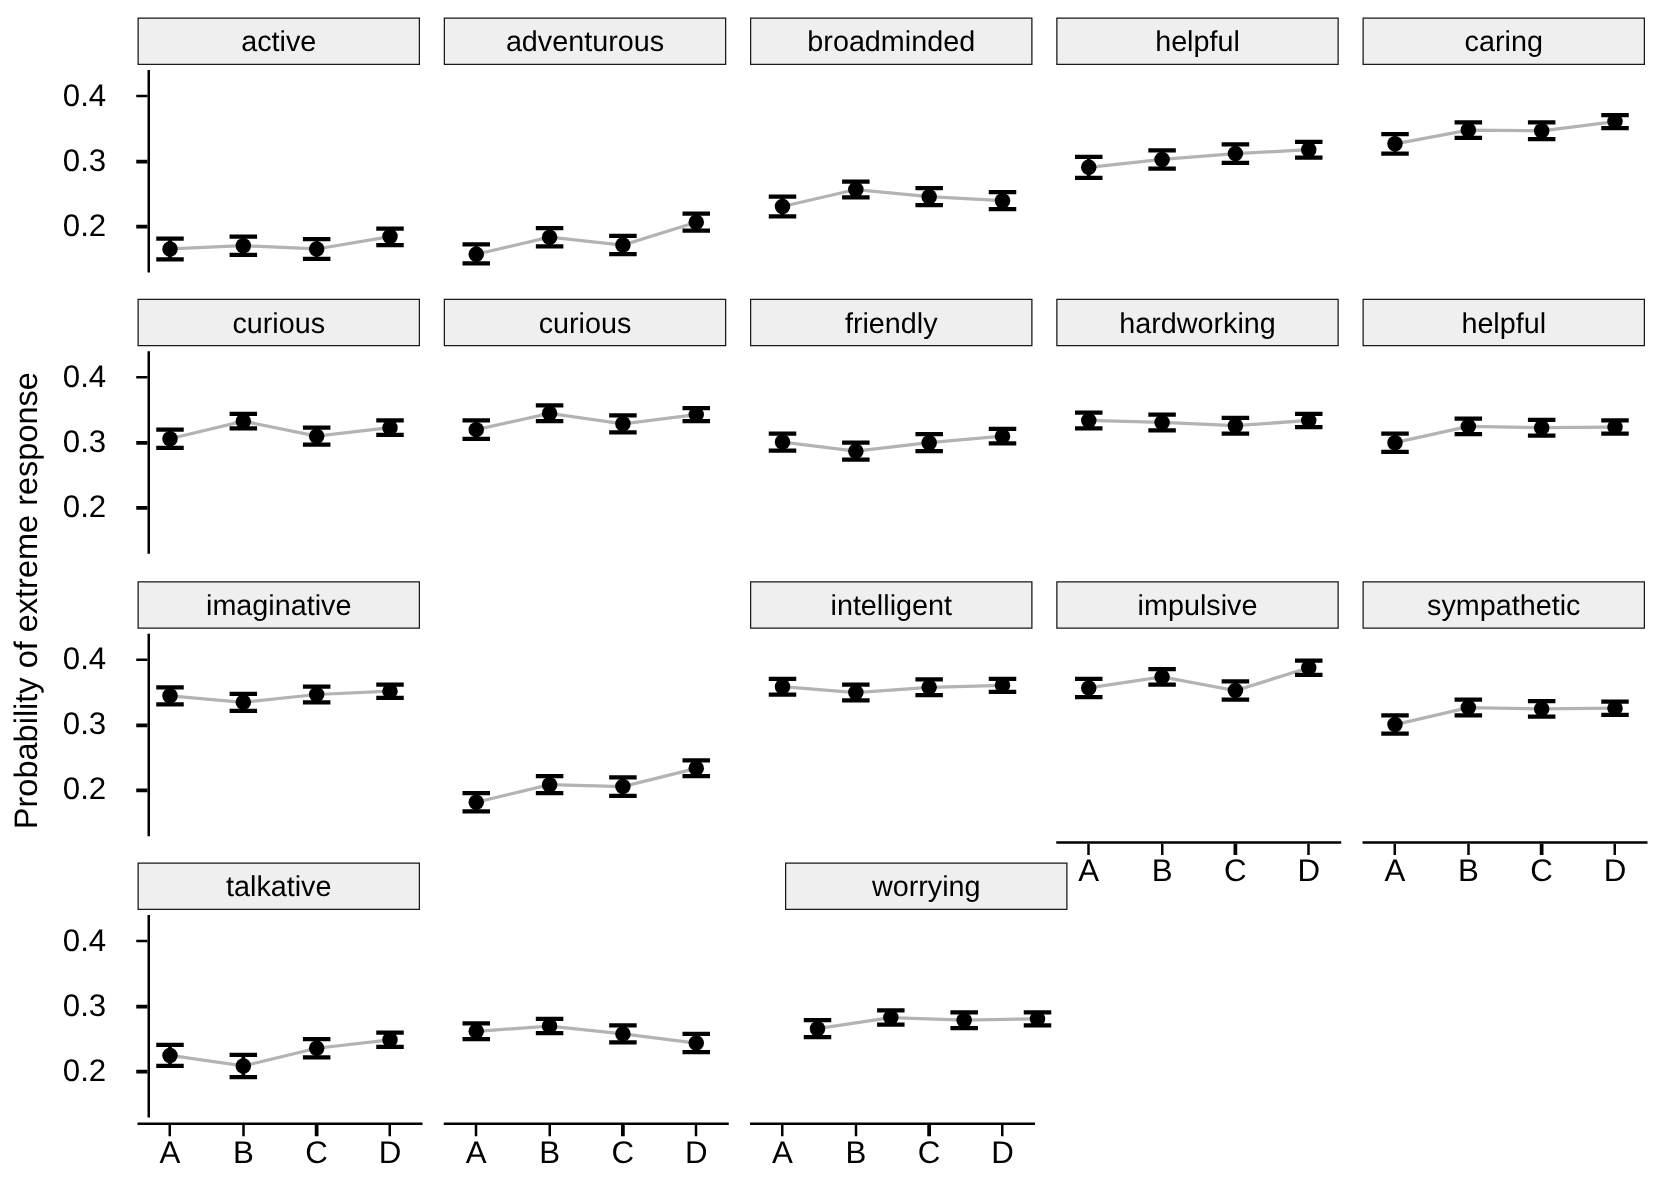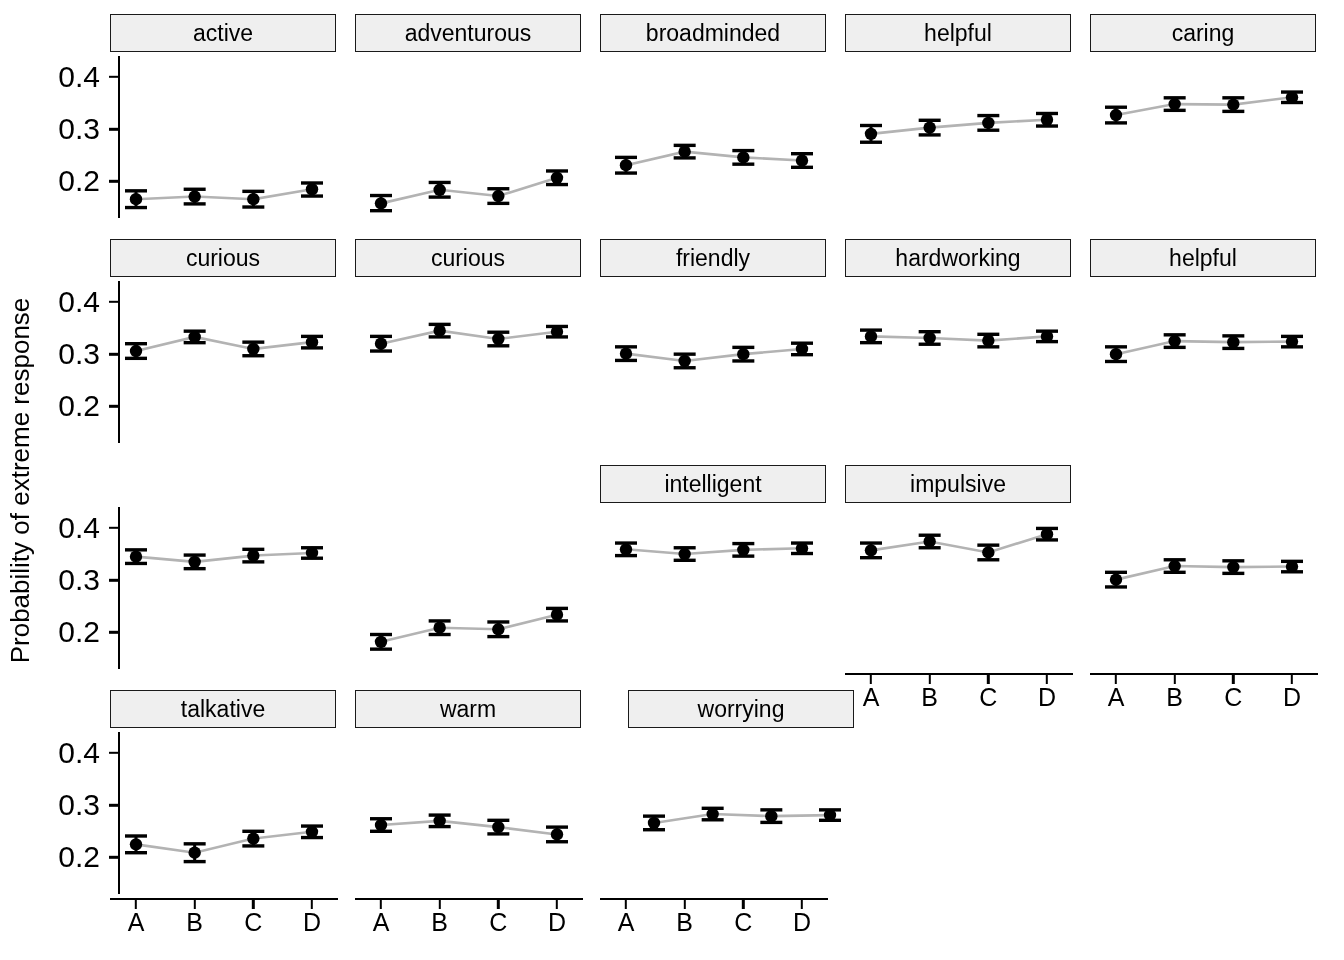--- a/index.html
+++ b/index.html
@@ -58,23 +58,23 @@
   
   .ytick-col {
     position: absolute;
     left: 0px;
     top: 0px;
     width: 68px;
     height: 225px;
   }
   .ytick-lab {
     position: absolute;
-    right: 10px;
+    right: 25px;
     transform: translateY(-50%);
-    font-size: 30px;
+    font-size: 25px;
     line-height: 1;
     color: #000;
     white-space: nowrap;
     text-align: right;
   }
 
   .panel {
     position: absolute;
     top: 0px;
     width: 228px;
@@ -546,20 +546,23 @@
           <div class="ytick-lab" style="top: 119.161px;">0.3</div>
           <div class="ytick-lab" style="top: 171.419px;">0.2</div>
         </div>
         <div class="yaxis">
           <div class="spine"></div>
           <div class="tick" style="top: 20.9032px;"></div>
           <div class="tick" style="top: 73.1613px;"></div>
           <div class="tick" style="top: 125.419px;"></div>
         </div>
         <div class="panel" style="left: 68px;">
+          <div class="strip">
+            <span class="strip-label">imaginative</span>
+          </div>
           <div class="plotarea">
             <svg width="228" height="162">
               <path d="M26 49.64516129032259 L84.66666666666666 54.87096774193547 L143.33333333333331 48.60000000000001 L202 45.98709677419356" fill="none" stroke="#b3b3b3" stroke-width="2.6"></path>
               <g>
                 <line x1="26" x2="26" y1="56.438709677419354" y2="42.85161290322581" stroke="#000" stroke-width="3"></line>
                 <line x1="15" x2="37" y1="56.438709677419354" y2="56.438709677419354" stroke="#000" stroke-width="3.4"></line>
                 <line x1="15" x2="37" y1="42.85161290322581" y2="42.85161290322581" stroke="#000" stroke-width="3.4"></line>
                 <circle cx="26" cy="49.64516129032259" r="6.2" fill="#000000"></circle>
               </g>
               <g>
@@ -687,20 +690,23 @@
           <div class="xtick" style="left: 26px;"></div>
           <div class="xlab" style="left: 26px;">A</div>
           <div class="xtick" style="left: 84.6667px;"></div>
           <div class="xlab" style="left: 84.6667px;">B</div>
           <div class="xtick" style="left: 143.333px;"></div>
           <div class="xlab" style="left: 143.333px;">C</div>
           <div class="xtick" style="left: 202px;"></div>
           <div class="xlab" style="left: 202px;">D</div>
         </div>
         <div class="panel" style="left: 1048px;">
+          <div class="strip">
+            <span class="strip-label">sympathetic</span>
+          </div>
           <div class="plotarea">
             <svg width="228" height="162">
               <path d="M26 72.63870967741937 L84.66666666666666 59.0516129032258 L143.33333333333331 60.096774193548384 L202 59.574193548387086" fill="none" stroke="#b3b3b3" stroke-width="2.6"></path>
               <g>
                 <line x1="26" x2="26" y1="79.95483870967743" y2="65.32258064516128" stroke="#000" stroke-width="3"></line>
                 <line x1="15" x2="37" y1="79.95483870967743" y2="79.95483870967743" stroke="#000" stroke-width="3.4"></line>
                 <line x1="15" x2="37" y1="65.32258064516128" y2="65.32258064516128" stroke="#000" stroke-width="3.4"></line>
                 <circle cx="26" cy="72.63870967741937" r="6.2" fill="#000000"></circle>
               </g>
               <g>
@@ -787,23 +793,20 @@
           <div class="xtick" style="left: 26px;"></div>
           <div class="xlab" style="left: 26px;">A</div>
           <div class="xtick" style="left: 84.6667px;"></div>
           <div class="xlab" style="left: 84.6667px;">B</div>
           <div class="xtick" style="left: 143.333px;"></div>
           <div class="xlab" style="left: 143.333px;">C</div>
           <div class="xtick" style="left: 202px;"></div>
           <div class="xlab" style="left: 202px;">D</div>
         </div>
         <div class="panel" style="left: 313px;">
-          <div class="strip">
-            <span class="strip-label">warm</span>
-          </div>
           <div class="plotarea">
             <svg width="228" height="162">
               <path d="M26 93.01935483870967 L84.66666666666666 88.83870967741935 L143.33333333333331 95.10967741935484 L202 102.42580645161291" fill="none" stroke="#b3b3b3" stroke-width="2.6"></path>
               <g>
                 <line x1="26" x2="26" y1="99.29032258064515" y2="86.74838709677418" stroke="#000" stroke-width="3"></line>
                 <line x1="15" x2="37" y1="99.29032258064515" y2="99.29032258064515" stroke="#000" stroke-width="3.4"></line>
                 <line x1="15" x2="37" y1="86.74838709677418" y2="86.74838709677418" stroke="#000" stroke-width="3.4"></line>
                 <circle cx="26" cy="93.01935483870967" r="6.2" fill="#000000"></circle>
               </g>
               <g>

